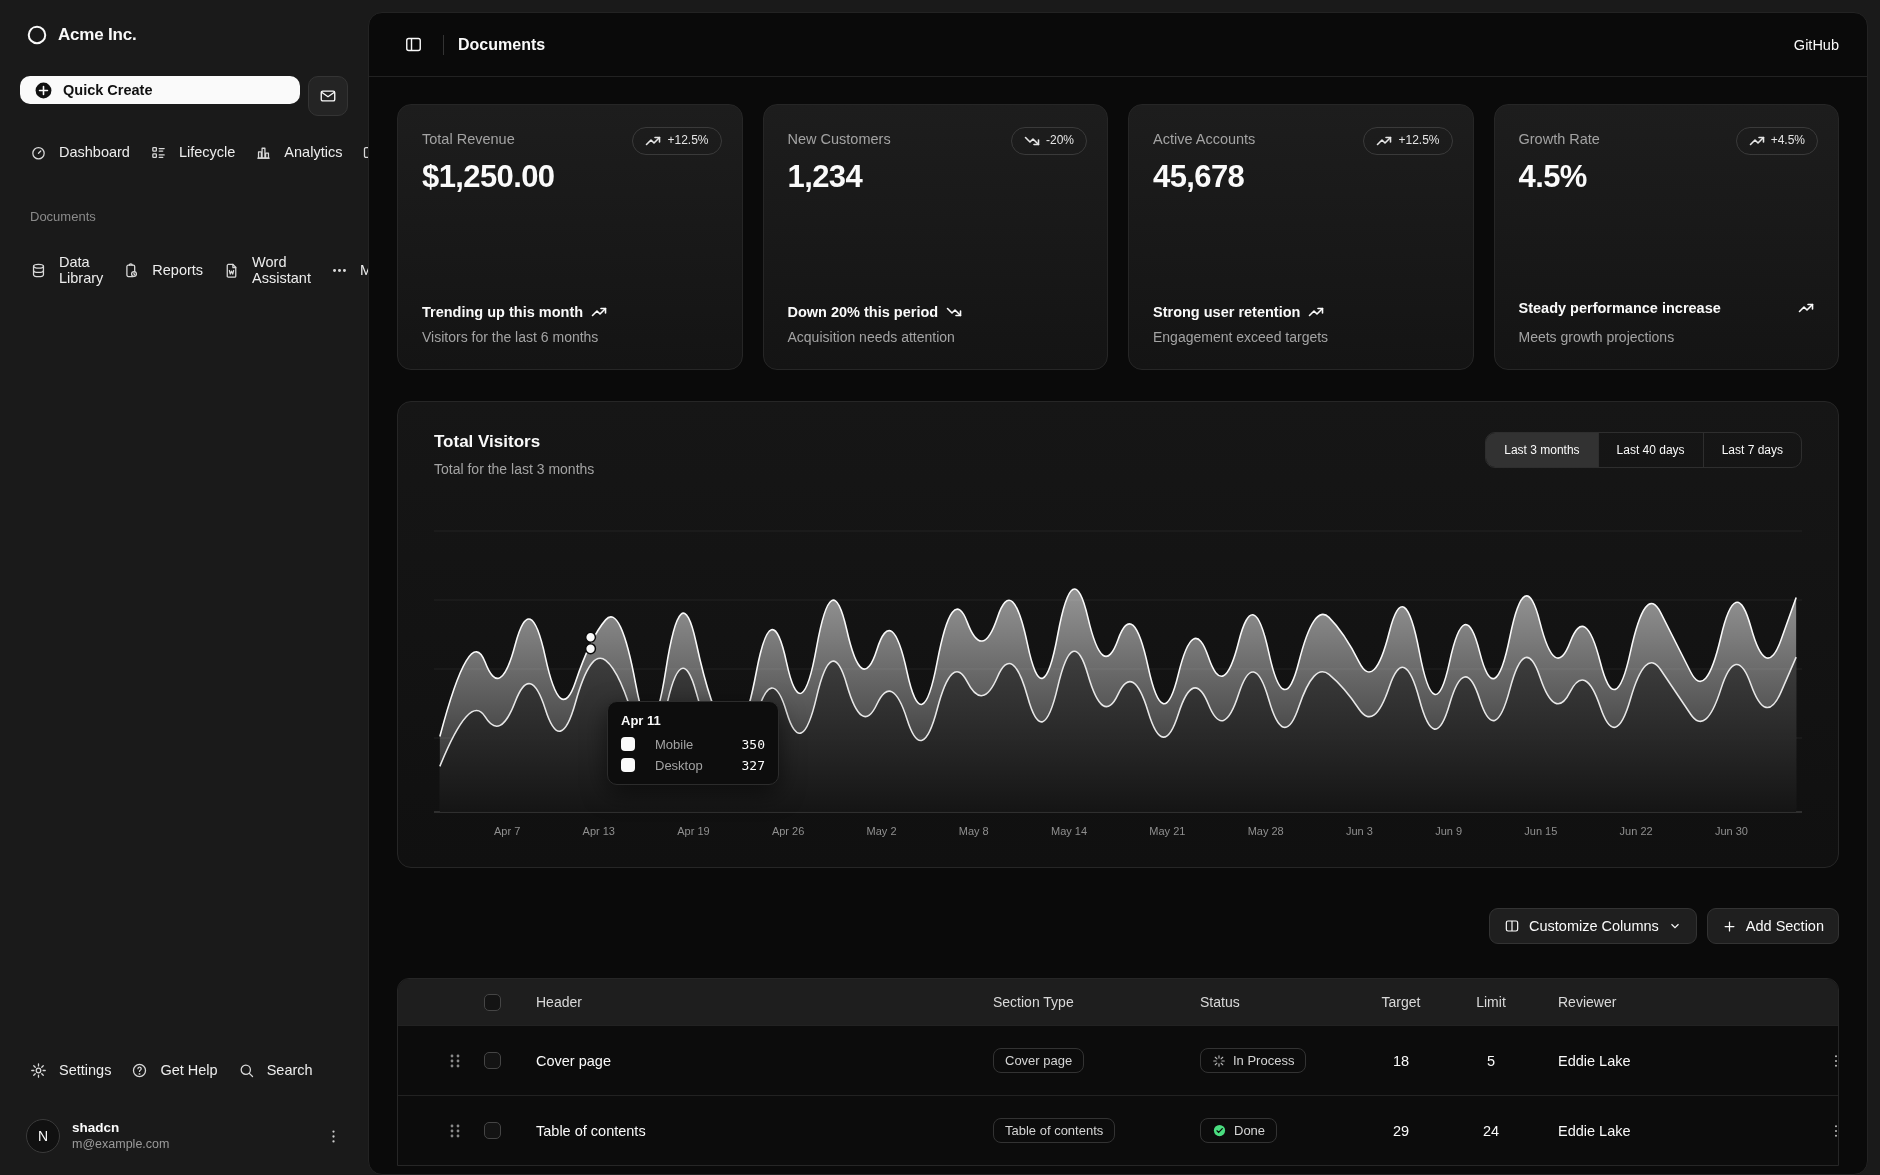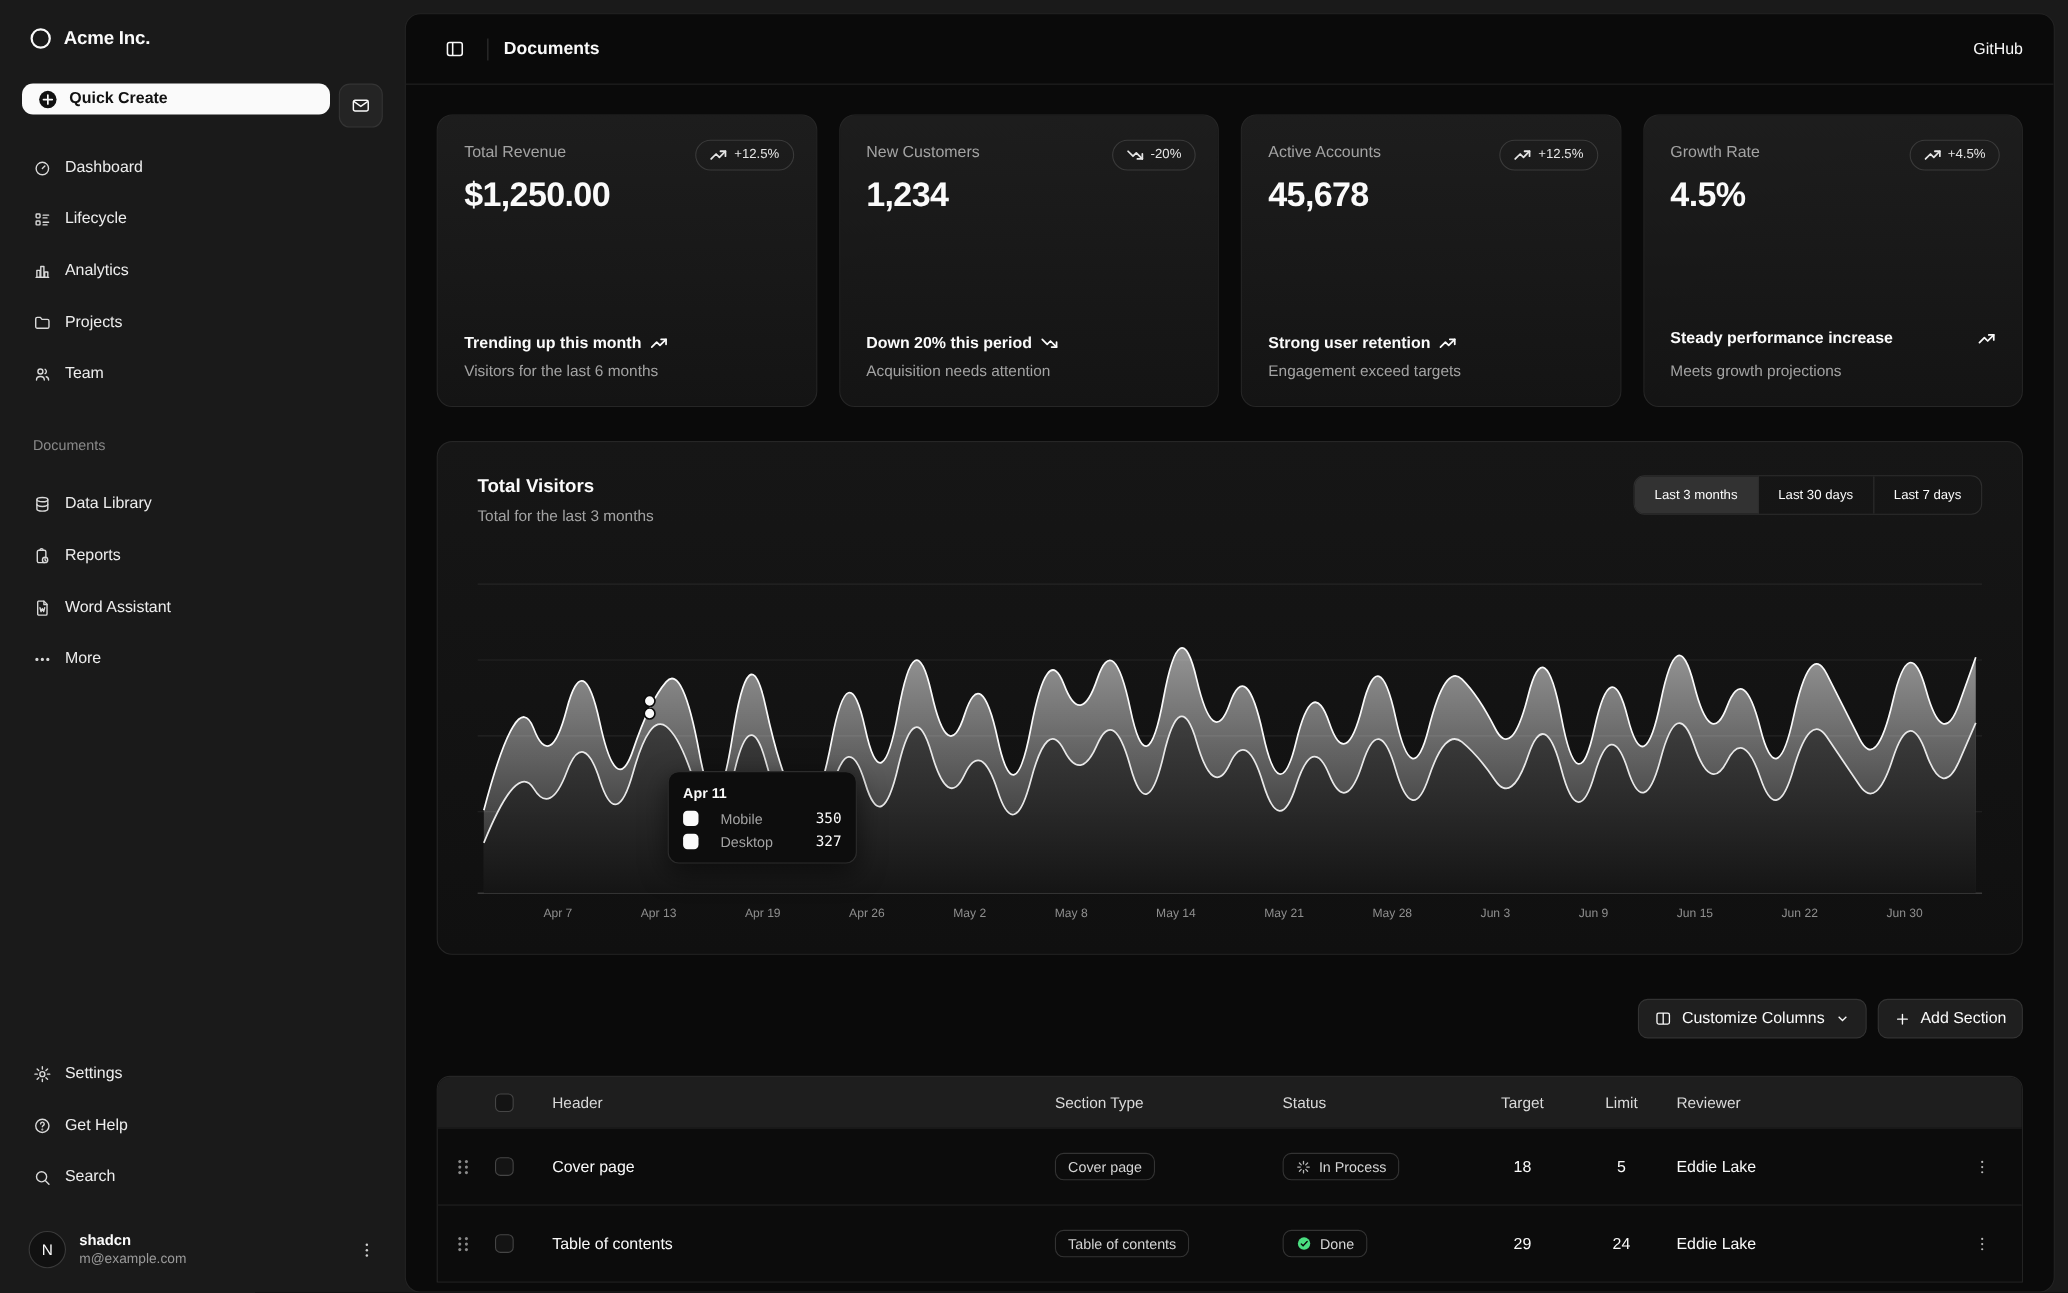--- a/index.html
+++ b/index.html
@@ -14,21 +14,21 @@
   .sidebar { width:368px; flex:none; padding:20px 20px 18px 20px; display:flex; flex-direction:column; }
   .org-row { display:flex; align-items:center; gap:10px; padding:4px 6px 2px; }
   .org-logo { width:22px; height:22px; display:flex; }
   .org-name { font-size:17px; font-weight:700; letter-spacing:-0.2px; }
   .qc-row { display:flex; gap:8px; margin-top:28px; }
   .qc-btn { flex:1; height:28px; background:#fafafa; color:#111; border:none; border-radius:10px;
     display:flex; align-items:center; gap:10px; padding:0 14px; font-size:14.5px; font-weight:600; cursor:pointer;
     font-family:inherit; }
   .mail-btn { width:40px; height:40px; border-radius:10px; background:#242424; border:1px solid #343434;
     display:flex; align-items:center; justify-content:center; cursor:pointer; }
-  .nav { margin-top:16px; display:flex; flex-direction:column; }
+  .nav { margin-top:16px; display:flex; }
   .nav-item { display:flex; align-items:center; gap:12px; height:40px; padding:0 10px; border-radius:8px;
     font-size:14.5px; color:#ededed; cursor:pointer; margin-bottom:7px; }
   .nav-item .ic, .ic { display:flex; align-items:center; justify-content:center; flex:none; }
   .sec-label { font-size:13px; color:#8a8a8a; margin:30px 0 10px 10px; }
   .sb-spacer { flex:1; }
   .user-row { display:flex; align-items:center; gap:12px; margin-top:18px; padding:4px 6px; }
   .avatar { width:34px; height:34px; border-radius:50%; background:#111; border:1px solid #3a3a3a;
     display:flex; align-items:center; justify-content:center; font-size:14px; color:#fafafa; }
   .user-meta { flex:1; line-height:1.25; }
   .user-name { font-size:13.5px; font-weight:700; }
@@ -87,21 +87,21 @@
     display:flex; align-items:center; justify-content:center; padding:0 6px; }
   .tabs-actions { margin-left:auto; display:flex; gap:10px; }
   .o-btn { display:flex; align-items:center; gap:9px; background:#1f1f1f; border:1px solid #333;
     border-radius:9px; padding:9px 14px; font-size:14.5px; color:#fafafa; cursor:pointer; font-family:inherit; }
   
   .table { margin-top:34px; border:1px solid #262626; border-radius:12px 12px 0 0; overflow:hidden; }
   .t-head, .t-row { display:grid; grid-template-columns:36px 52px 1fr 207px 178px 80px 100px 270px 28px;
     align-items:center; padding:0 16px; }
   .t-head { background:#1e1e1e; height:46px; font-size:14px; color:#d9d9d9; }
   .t-row { height:70px; background:#0c0c0c; border-top:1px solid #222; font-size:14.5px; }
-  .t-head > div, .t-row > div { display:flex; align-items:center; }
+  .t-head > div, .t-row > div { display:flex; align-items:center;margin-left:34px; }
   .col-num { justify-content:center; }
   .checkbox { width:17px; height:17px; border:1px solid #454545; border-radius:5px; background:#141414; cursor:pointer; }
   .grip { color:#8a8a8a; cursor:grab; display:flex; }
   .o-badge { display:inline-flex; align-items:center; gap:7px; border:1px solid #333; border-radius:8px;
     padding:4px 11px; font-size:13px; color:#d4d4d4; white-space:nowrap; }
   .dots-btn { background:none; border:none; color:#bbb; cursor:pointer; display:flex; }
 </style>
 </head>
 <body>
 
@@ -396,21 +396,21 @@
       </section>
 
     <section class="chart-card">
       <div class="chart-head">
         <div>
           <div class="chart-title">Total Visitors</div>
           <div class="chart-sub">Total for the last 3 months</div>
         </div>
         <div class="range-group" id="range-group">
             <button class="range-btn active">Last 3 months</button>
-            <button class="range-btn">Last 30 days</button>
+            <button class="range-btn">Last 40 days</button>
             <button class="range-btn">Last 7 days</button>
           </div>
       </div>
       <div class="chart-wrap" id="chart-wrap">
         <svg class="plot" id="plot" preserveAspectRatio="none" viewBox="0 0 1404 284">
   <defs>
     <linearGradient id="gMob" x1="0" y1="0" x2="0" y2="1">
       <stop offset="0" stop-color="#ffffff" stop-opacity="0.55"></stop>
                 <stop offset="1" stop-color="#ffffff" stop-opacity="0.06"></stop>
     </linearGradient>

